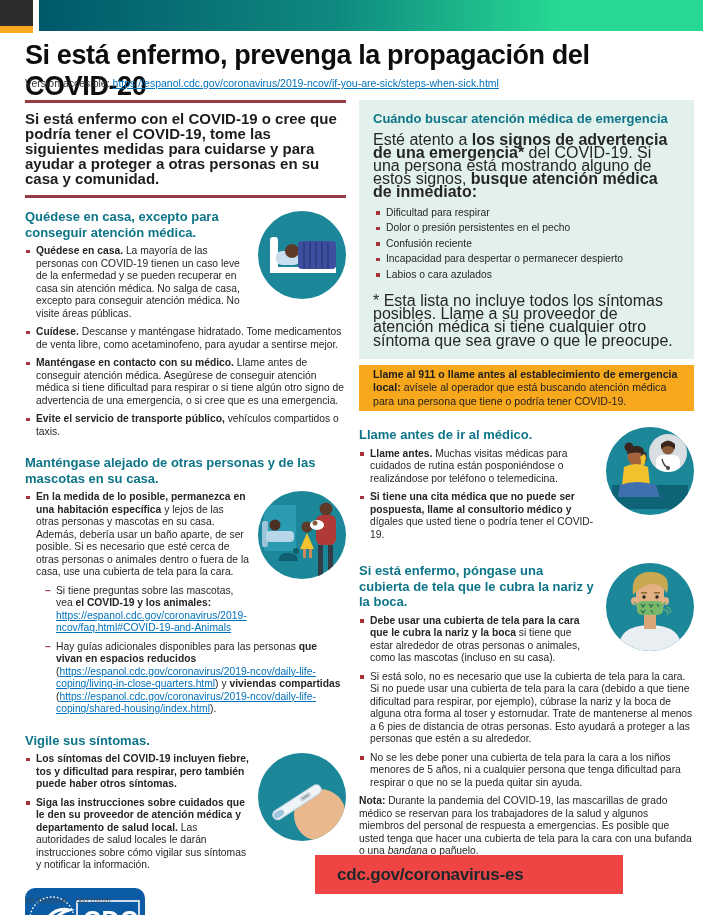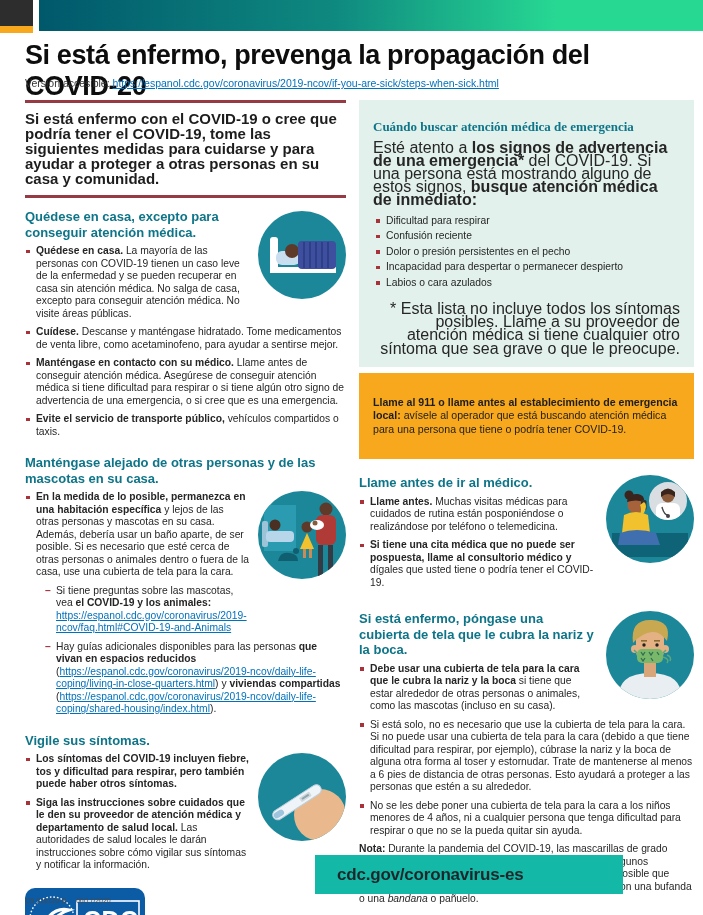--- a/index.html
+++ b/index.html
@@ -30,31 +30,31 @@
   ul.dashes>li{position:relative;padding-left:11px;margin-bottom:6px;overflow-wrap:anywhere;}
   ul.dashes>li::before{content:"\2013";position:absolute;left:0;top:0;color:#a8323a;font-weight:bold;}
   .illo{float:right;width:88px;height:88px;margin:2px 0 6px 9px;}
   .illo-sm{float:right;width:88px;height:88px;margin:0 0 6px 9px;}
   .clearfix::after{content:"";display:block;clear:both;}
   .logo-wrap{margin-top:10px;}
   .doc-code{position:absolute;left:25px;top:897px;font-size:6.5px;color:#4a4a4a;letter-spacing:.2px;}
   .doc-code span{margin-right:10px;}
   
   .mint-box{background:#e2f1ec;padding:11px 14px 12px 14px;}
-  .mint-box h2{margin:8px 0 6px 0;font-family:Liberation Serif, serif;}
+  .mint-box h2{margin:0 0 6px 0;}
   .mint-box .body-txt{line-height:13.2px;font-size:16px;}
   .mint-box ul.bullets{margin:8px 0 0 2px;}
   .mint-box ul.bullets>li{margin-bottom:3px;}
-  .mint-note{margin-top:13px;text-align:right;}
-  .orange-box{background:#f8a81d;margin-top:6px;padding:23px 14px;font-size:10.6px;
+  .mint-note{margin-top:13px;}
+  .orange-box{background:#f8a81d;margin-top:6px;padding:3px 14px;font-size:10.6px;
               line-height:13.5px;color:#1d1d1d;}
   .r-sec{margin-top:16px;}
   .note-p{margin-top:4px;font-size:10.3px;line-height:12.5px;}
   
-  .footer-bar{position:absolute;left:315px;top:855px;width:308px;height:39px;background:#14b8a6;}
+  .footer-bar{position:absolute;left:315px;top:855px;width:308px;height:39px;background:#ef4444;}
   .footer-bar span{display:block;padding-left:22px;line-height:39px;font-size:17px;
                    font-weight:bold;color:#1d272b;letter-spacing:-0.2px;}
 </style>
 </head>
 <body>
 
 <div id="page">
 
   <div class="corner-black"></div>
   <div class="corner-orange"></div>
@@ -177,22 +177,22 @@
     </div>
   </div>
 
   <div class="col-right">
 
     <div class="mint-box">
       <h2>Cuándo buscar atención médica de emergencia</h2>
       <div class="body-txt"><span>Esté atento a </span><span class="b">los signos de advertencia de una emergencia*</span><span> del COVID-19. Si una persona está mostrando alguno de estos signos, </span><span class="b">busque atención médica de inmediato:</span></div>
       <ul class="bullets">
         <li>Dificultad para respirar</li>
+        <li>Dolor o presión persistentes en el pecho</li>
         <li>Confusión reciente</li>
-        <li>Dolor o presión persistentes en el pecho</li>
         <li>Incapacidad para despertar o permanecer despierto</li>
         <li>Labios o cara azulados</li>
       </ul>
       <div class="body-txt mint-note">* Esta lista no incluye todos los síntomas posibles. Llame a su proveedor de atención médica si tiene cualquier otro síntoma que sea grave o que le preocupe.</div>
     </div>
 
     <div class="orange-box"><span class="b">Llame al 911 o llame antes al establecimiento de emergencia local: </span><span>avísele al operador que está buscando atención médica para una persona que tiene o podría tener COVID-19.</span></div>
 
     <section class="r-sec clearfix">
       <div class="illo-sm">
@@ -254,21 +254,21 @@
             <path d="M35 41 l2 3 l2 -3 M43 41 l2 3 l2 -3 M51 41 l2 3" stroke="#2f6f52" fill="none" stroke-width="1.3"></path>
             <path d="M35 47 l2 3 l2 -3 M45 47 l2 3" stroke="#2f6f52" fill="none" stroke-width="1.3"></path>
             <path d="M31 42 L28 39 M57 42 L60 39 M57 46 Q64 48 61 52 M61 44 Q66 46 64 50" stroke="#5ea779" fill="none" stroke-width="1.5"></path>
           </g>
         </svg>
       </div>
       <h2>Si está enfermo, póngase una cubierta de tela que le cubra la nariz y la boca.</h2>
       <ul class="bullets">
         <li><span class="b">Debe usar una cubierta de tela para la cara que le cubra la nariz y la boca </span><span>si tiene que estar alrededor de otras personas o animales, como las mascotas (incluso en su casa).</span></li>
         <li><span>Si está solo, no es necesario que use la cubierta de tela para la cara. Si no puede usar una cubierta de tela para la cara (debido a que tiene dificultad para respirar, por ejemplo), cúbrase la nariz y la boca de alguna otra forma al toser y estornudar. Trate de mantenerse al menos a 6 pies de distancia de otras personas. Esto ayudará a proteger a las personas que estén a su alrededor.</span></li>
-        <li><span>No se les debe poner una cubierta de tela para la cara a los niños menores de 4 años, ni a cualquier persona que tenga dificultad para respirar o que no se la pueda quitar sin ayuda.</span></li>
+        <li><span>No se les debe poner una cubierta de tela para la cara a los niños menores de 5 años, ni a cualquier persona que tenga dificultad para respirar o que no se la pueda quitar sin ayuda.</span></li>
       </ul>
       <div class="note-p"><span class="b">Nota: </span><span>Durante la pandemia del COVID-19, las mascarillas de grado médico se reservan para los trabajadores de la salud y algunos miembros del personal de respuesta a emergencias. Es posible que usted tenga que hacer una cubierta de tela para la cara con una bufanda o una </span><span class="i">bandana</span><span> o pañuelo.</span></div>
     </section>
   </div>
 
   <div class="doc-code">
     <span>CS 316120-B</span><span>06/17/2020</span>
   </div>
   <div class="footer-bar">
     <span>cdc.gov/coronavirus-es</span>

